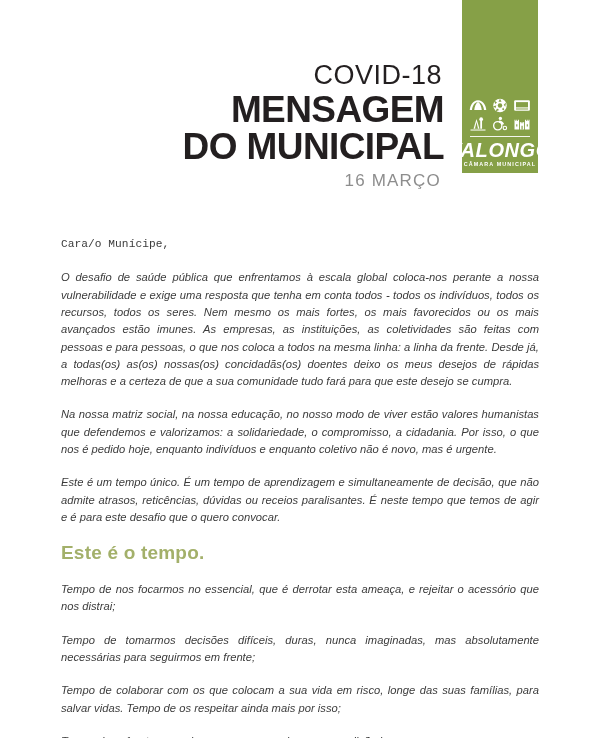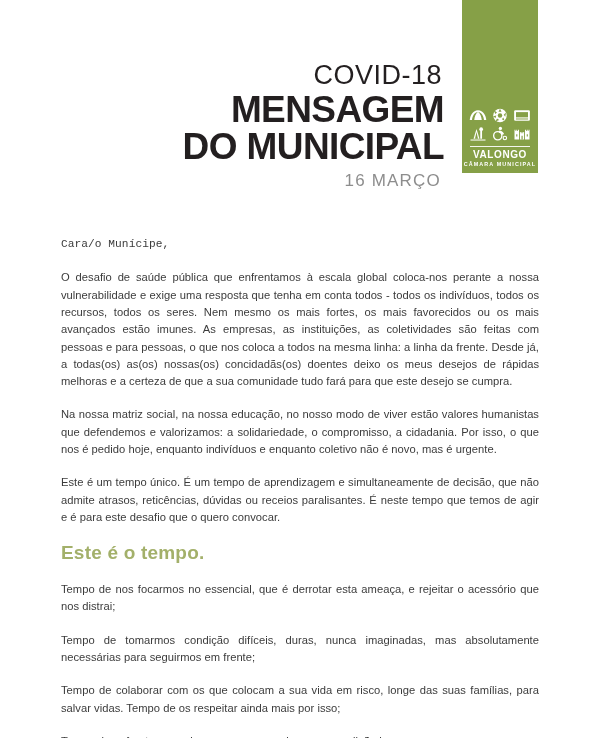--- a/index.html
+++ b/index.html
@@ -101,25 +101,26 @@
 
   .logo-rule {
     width: 60px;
     height: 1px;
     background: #ffffff;
     opacity: 0.9;
     margin-bottom: 3px;
   }
 
   .logo-name {
-    font-size: 10px;
+    font-size: 20px;
     font-weight: 800;
     color: #ffffff;
     letter-spacing: 0.6px;
     line-height: 1;
+    font-style: italic;
   }
 
   .logo-sub {
     font-size: 5.4px;
     font-weight: 700;
     color: #ffffff;
     letter-spacing: 1.1px;
     margin-top: 2px;
     line-height: 1;
   }
@@ -141,20 +142,21 @@
     font-family: Liberation Mono, monospace;
   }
 
   .para {
     font-size: 11.2px;
     color: #3b3b3b;
     line-height: 1.545;
     margin: 0 0 16px 0;
     text-align: justify;
     letter-spacing: 0.02px;
+    font-style: italic;
   }
 
   .section-heading {
     font-size: 19px;
     color: #a3b06a;
     line-height: 1.2;
     margin: 6px 0 16px 0;
     font-weight: 700;
     letter-spacing: 0.2px;
   }
@@ -246,16 +248,16 @@
 
   <div class="salutation">Cara/o Munícipe,</div>
 
   <p class="para">O desafio de saúde pública que enfrentamos à escala global coloca-nos perante a nossa vulnerabilidade e exige uma resposta que tenha em conta todos - todos os indivíduos, todos os recursos, todos os seres. Nem mesmo os mais fortes, os mais favorecidos ou os mais avançados estão imunes. As empresas, as instituições, as coletividades são feitas com pessoas e para pessoas, o que nos coloca a todos na mesma linha: a linha da frente. Desde já, a todas(os) as(os) nossas(os) concidadãs(os) doentes deixo os meus desejos de rápidas melhoras e a certeza de que a sua comunidade tudo fará para que este desejo se cumpra.</p>
   <p class="para">Na nossa matriz social, na nossa educação, no nosso modo de viver estão valores humanistas que defendemos e valorizamos: a solidariedade, o compromisso, a cidadania. Por isso, o que nos é pedido hoje, enquanto indivíduos e enquanto coletivo não é novo, mas é urgente.</p>
   <p class="para">Este é um tempo único. É um tempo de aprendizagem e simultaneamente de decisão, que não admite atrasos, reticências, dúvidas ou receios paralisantes. É neste tempo que temos de agir e é para este desafio que o quero convocar.</p>
 
   <h2 class="section-heading">Este é o tempo.</h2>
 
   <p class="para">Tempo de nos focarmos no essencial, que é derrotar esta ameaça, e rejeitar o acessório que nos distrai;</p>
-  <p class="para">Tempo de tomarmos condição difíceis, duras, nunca imaginadas, mas absolutamente necessárias para seguirmos em frente;</p>
+  <p class="para">Tempo de tomarmos decisões difíceis, duras, nunca imaginadas, mas absolutamente necessárias para seguirmos em frente;</p>
   <p class="para">Tempo de colaborar com os que colocam a sua vida em risco, longe das suas famílias, para salvar vidas. Tempo de os respeitar ainda mais por isso;</p>
   <p class="para">Tempo de enfrentar o medo com a coragem da nossa condição humana;</p>
 </div>
 
 </body></html>

